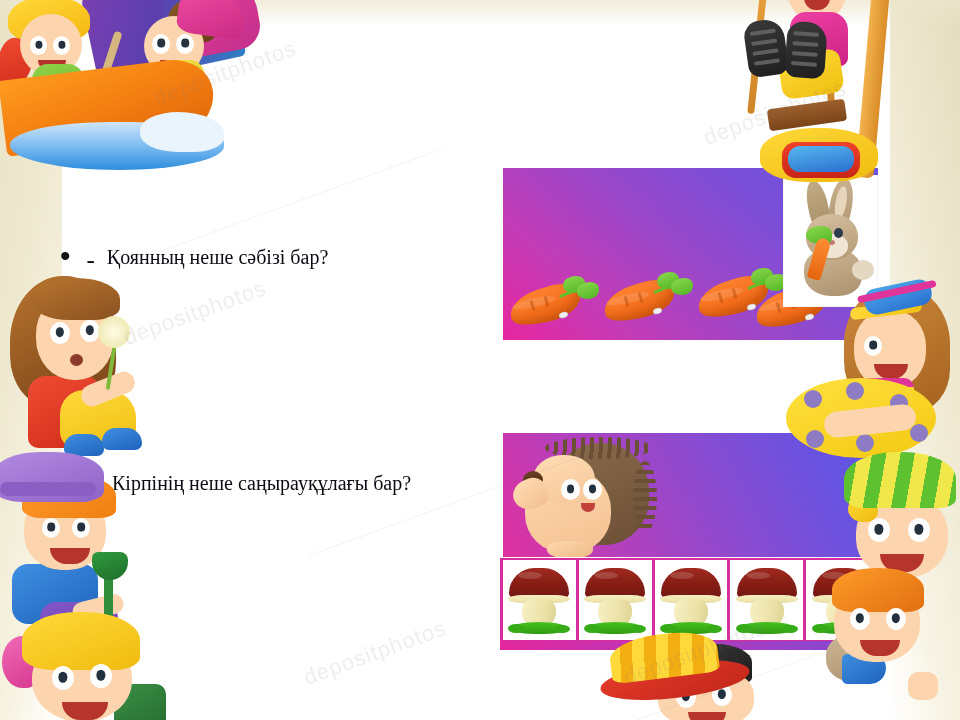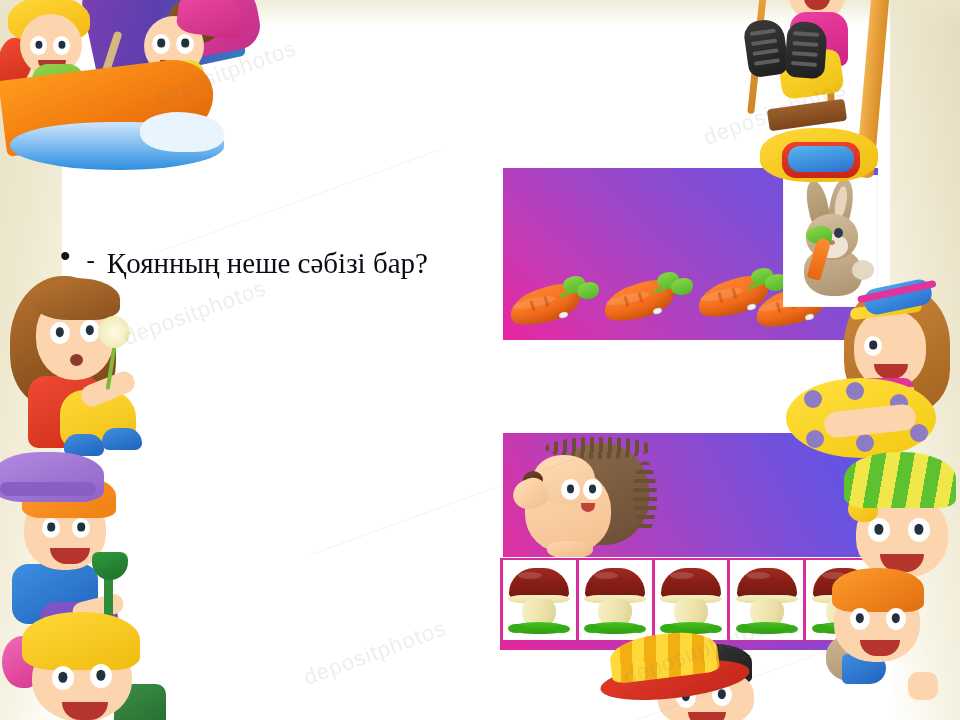--- a/index.html
+++ b/index.html
@@ -37,21 +37,21 @@
   .bullet1{
     position:absolute;left:60px;top:246px;width:430px;
     display:flex;align-items:flex-start;gap:6px;
   }
   .bullet-dot{
     font-size:30px;line-height:28px;color:#111;flex:0 0 auto;
     transform:translateY(-4px);
   }
   .q-text{
     font-family:"Liberation Serif", serif;
-    font-size:29px;line-height:1.18;color:#0b0b14;
+    font-size:20px;line-height:1.18;color:#0b0b14;
   }
   .dash{font-family:"Liberation Serif", serif;font-size:25px;color:#0b0b14;padding:0 6px 0 10px;}
   .bullet2{
     position:absolute;left:112px;top:472px;width:400px;
   }
   .bullet2-dot{
     position:absolute;left:82px;top:474px;font-size:20px;color:#111;line-height:18px;
   }
 
   
@@ -422,20 +422,21 @@
   <div class="paper-top"></div>
 
 
   <div class="bullet1">
     <span class="bullet-dot">•</span>
     <span class="dash">-</span>
     <span class="q-text">Қоянның неше сәбізі бар?</span>
   </div>
 
   <div class="bullet2-dot">•</div>
+  <div class="bullet2 q-text">Кірпінің неше саңырауқұлағы бар?</div>
 
   <div class="panel" id="carrot-panel">
 
     <div class="carrot" style="left:6px;  top:104px;">
       <div class="root"></div>
       <div class="rib" style="left:22px;top:28px;transform:rotate(-17deg);"></div>
       <div class="rib" style="left:36px;top:24px;transform:rotate(-17deg);"></div>
       <div class="leaf" style="left:54px;top:4px;"></div>
       <div class="leaf" style="left:68px;top:10px;"></div>
       <div class="stem" style="left:50px;top:20px;transform:rotate(-22deg);"></div>

